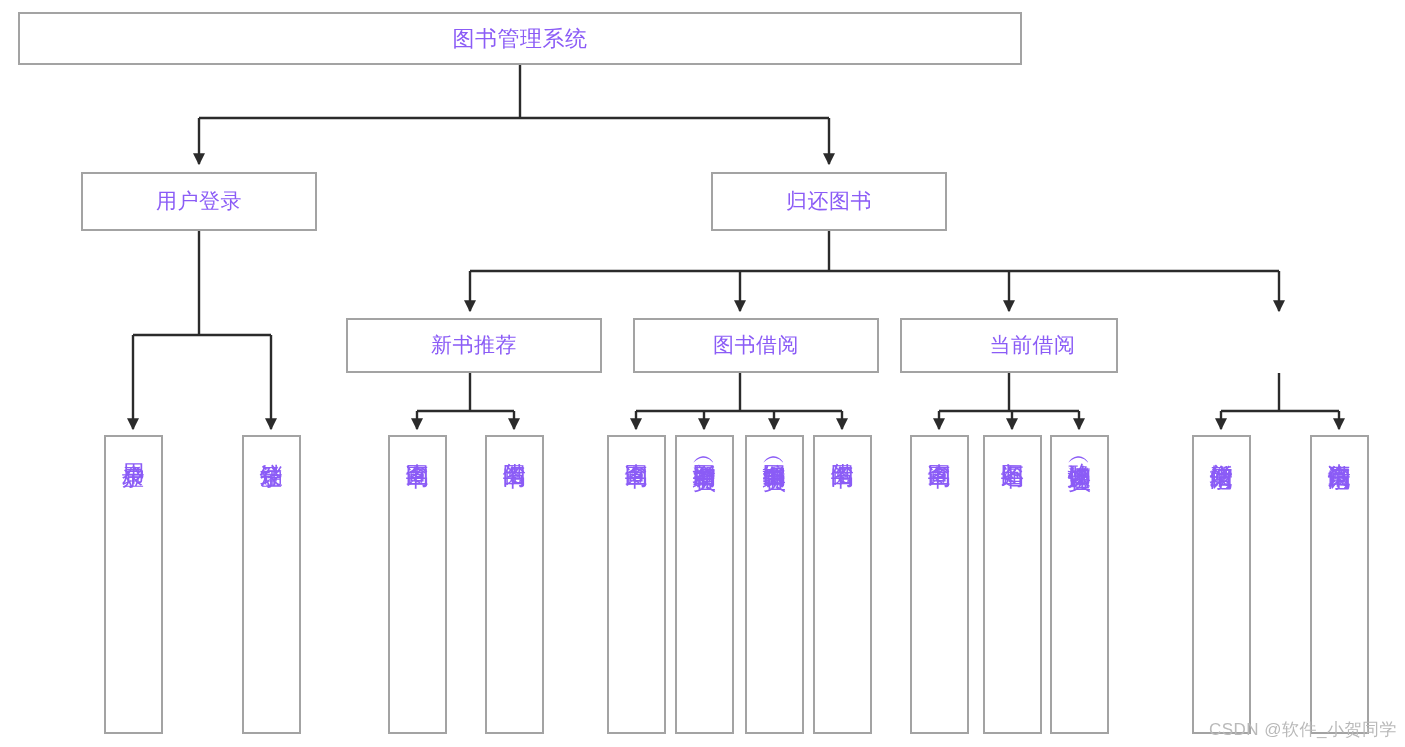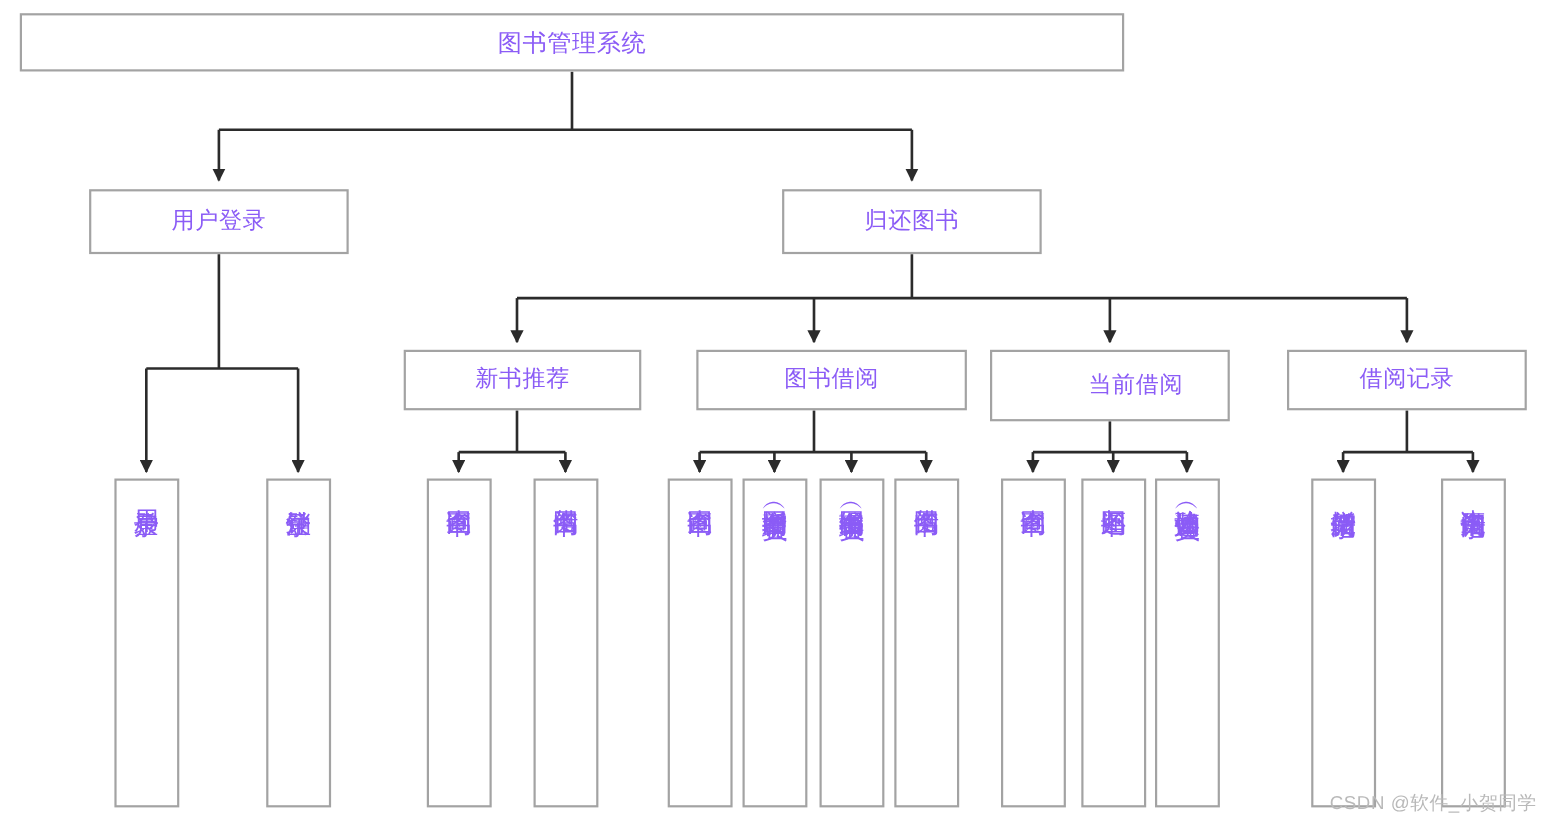--- a/index.html
+++ b/index.html
@@ -116,31 +116,28 @@
     <span class="lbl">图书管理系统</span>
   </div>
 
   <div class="node horiz" style="left:81px;top:172px;width:236px;height:59px;">
     <span class="lbl">用户登录</span>
   </div>
   <div class="node horiz" style="left:711px;top:172px;width:236px;height:59px;">
     <span class="lbl">归还图书</span>
   </div>
 
-  <div class="node horiz" style="left:367px;top:318px;width:216px;height:55px;">
+  <div class="node horiz" style="left:346px;top:318px;width:256px;height:55px;">
     <span class="lbl">新书推荐</span>
   </div>
   <div class="node horiz" style="left:633px;top:318px;width:246px;height:55px;">
     <span class="lbl">图书借阅</span>
   </div>
-  <div class="node horiz" style="left:900px;top:318px;width:218px;height:65px;padding-left:47px;">
+  <div class="node horiz" style="left:900px;top:318px;width:218px;height:55px;padding-left:47px;">
     <span class="lbl">当前借阅</span>
-  </div>
-  <div class="node horiz" style="left:1170px;top:318px;width:218px;height:55px;">
-    <span class="lbl">借阅记录</span>
   </div>
 
   <div class="node vert" style="left:104px;top:435px;width:59px;height:299px;">
     <span class="lbl">用户登录</span>
   </div>
   <div class="node vert" style="left:242px;top:435px;width:59px;height:299px;">
     <span class="lbl">注销登录</span>
   </div>
   <div class="node vert" style="left:388px;top:435px;width:59px;height:299px;">
     <span class="lbl">查询图书</span>

